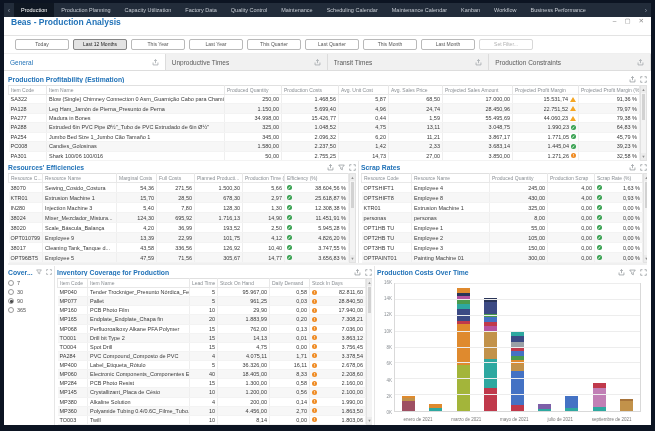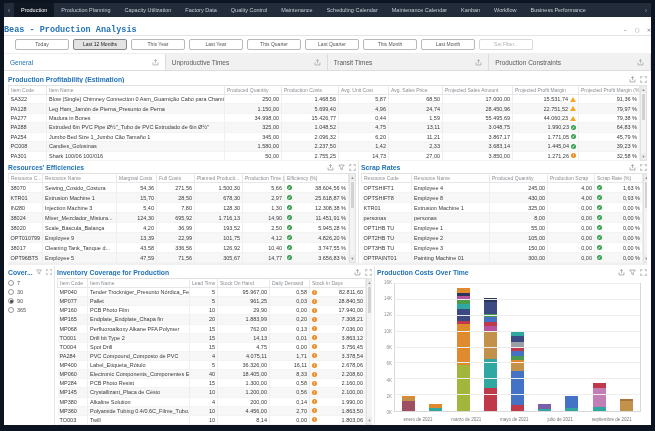--- a/index.html
+++ b/index.html
@@ -11,21 +11,21 @@
 
   
   .menubar { height:14px; background:#222c3a; display:flex; align-items:stretch; color:#c8cdd4;
              font-size:5.5px; flex:0 0 auto; }
   .menubar .nav { width:10px; display:flex; align-items:center; justify-content:center; color:#8d97a5; font-size:7px; }
   .menu-item { display:flex; align-items:center; padding:0 7px; white-space:nowrap; cursor:default; }
   .menu-item.active { background:#0f1722; color:#ffffff; }
   .menubar .spacer { flex:1; }
 
   
-  .titlebar { height:19px; display:flex; align-items:flex-end; padding:0 0; border-bottom:1px solid #e3e3e3; flex:0 0 auto;font-family:Liberation Mono, monospace; }
+  .titlebar { height:19px; display:flex; align-items:flex-start; padding:0 7px; border-bottom:1px solid #e3e3e3; flex:0 0 auto; }
   .app-title { color:#2273b8; font-size:8.5px; font-weight:700; }
   .win-controls { margin-left:auto; display:flex; gap:8px; color:#8a8a8a; font-size:6.5px; }
   .win-controls span { line-height:8px; }
 
   
   .filterbar { height:18px; display:flex; align-items:center; gap:4px; padding:0 8px 0 11px;
                border-bottom:1px solid #efefef; flex:0 0 auto; }
   .fbtn { min-width:54px; height:11px; line-height:9.5px; text-align:center; padding:0 5px;
           font-size:5px; color:#555; border:1px solid #b9b9b9; border-radius:2px; background:#fff; white-space:nowrap; }
   .fbtn.active { background:#e3e3e3; border-color:#868686; color:#222; }

